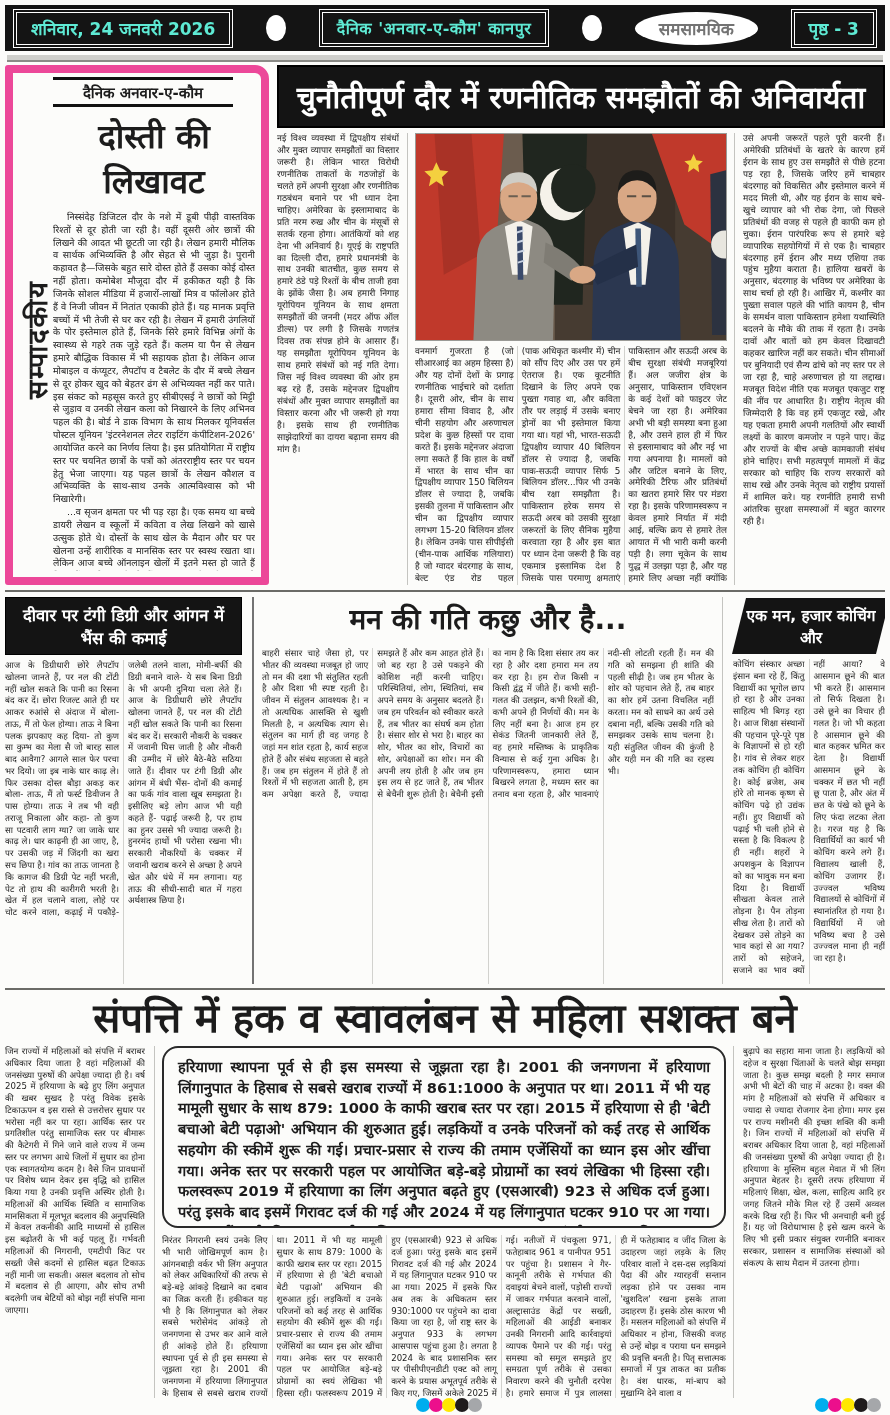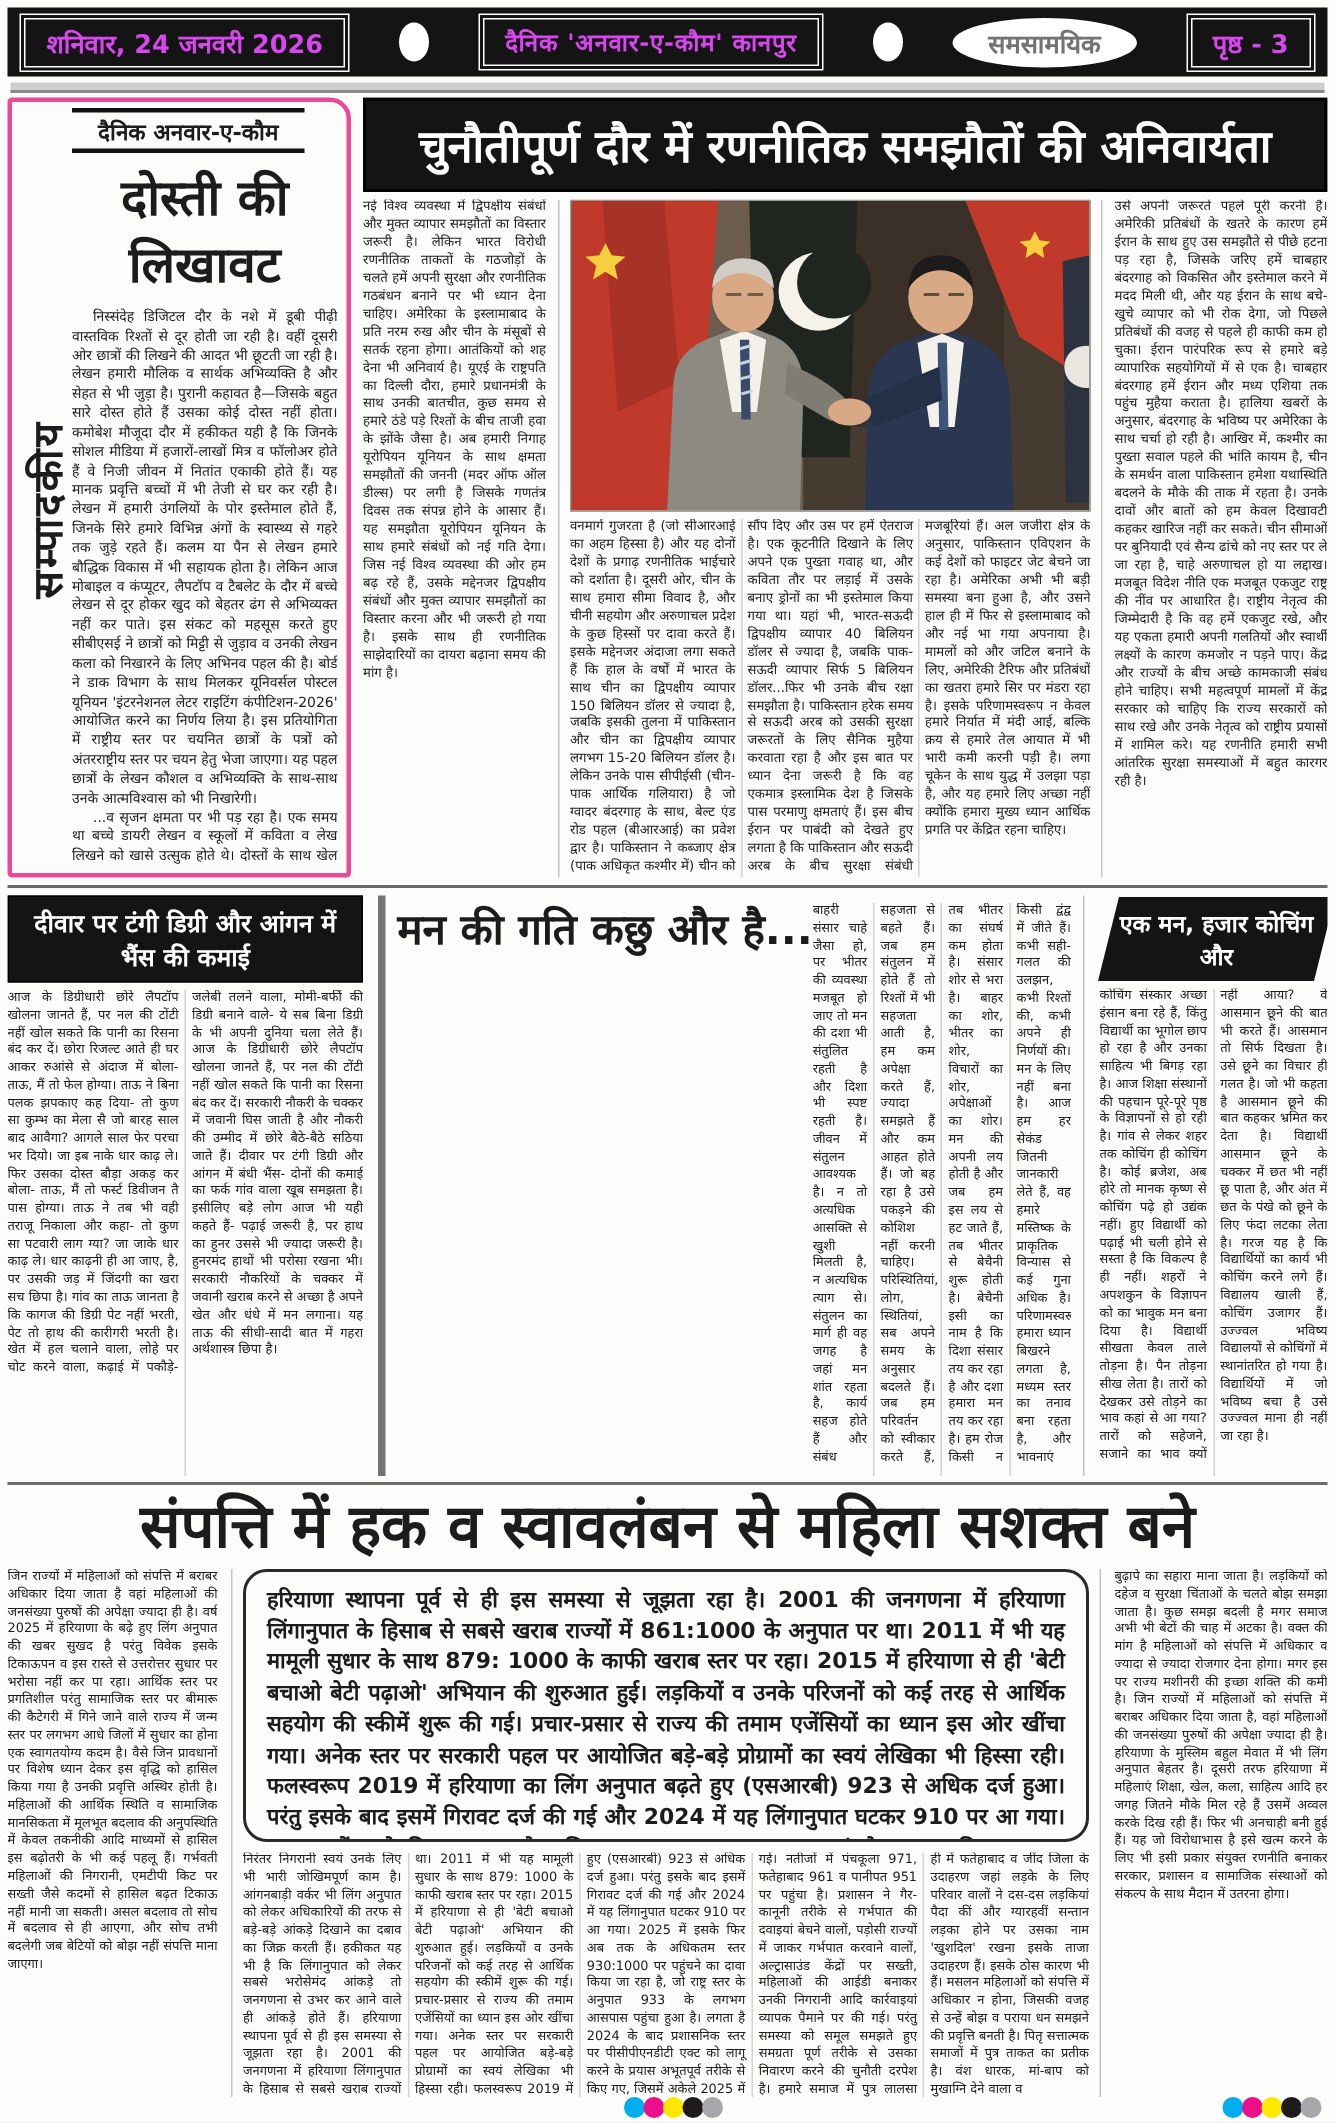--- a/index.html
+++ b/index.html
@@ -2,30 +2,30 @@
 <html><head>
 <meta charset="utf-8">
 <style>
   * { margin:0; padding:0; box-sizing:border-box; }
   html,body { background:#e8e8e4; }
   body { font-family:"DejaVu Sans","Liberation Sans",sans-serif; color:#1c1c1c; }
   .page { width:890px; height:1415px; background:#fcfcfa; position:relative; overflow:hidden; padding:0 5px; margin:0 auto; }
 
   
   .masthead { margin-top:5px; height:46px; background:#141414; display:flex; align-items:center; padding:0 8px; justify-content:space-between; }
-  .mh-box { border:4px double #fff; color:#d946ef; font-weight:bold; padding:4px 14px; font-size:17px; white-space:nowrap; background:#141414; }
+  .mh-box { border:4px double #fff; color:#5eead4; font-weight:bold; padding:4px 14px; font-size:17px; white-space:nowrap; background:#141414; }
   .mh-title { font-size:16px; letter-spacing:.5px; }
   .mh-dot { width:20px; height:26px; background:#fff; border-radius:50%; flex:0 0 auto; }
   .mh-oval { background:#fff; color:#737373; font-weight:bold; font-size:17px; padding:5px 24px; border-radius:50%; white-space:nowrap; }
   .rule-band { height:7px; background:#cfcfcb; margin:4px 2px 2px; border-bottom:2px solid #8a8a86; }
 
   
   .top-section { display:flex; gap:8px; height:520px; margin-top:3px; }
 
-  .editorial { width:229px; flex:0 0 auto; border:3px solid #ec4899; border-radius:3px 14px 3px 3px; padding:4px 6px 6px; display:flex; flex-direction:column; overflow:hidden; }
+  .editorial { width:264px; flex:0 0 auto; border:8px solid #ec4899; border-radius:3px 14px 3px 3px; padding:4px 6px 6px; display:flex; flex-direction:column; overflow:hidden; }
   .ed-kicker { text-align:center; font-weight:bold; font-size:15px; border-top:3px solid #111; border-bottom:3px solid #111; padding:2px 0; margin:0 22px 2px 34px; }
   .ed-main { display:flex; flex:1; overflow:hidden; }
   .ed-vertical { writing-mode:vertical-rl; transform:rotate(180deg); font-size:27px; font-weight:bold; text-align:center; width:34px; flex:0 0 auto; letter-spacing:2px; }
   .ed-content { flex:1; overflow:hidden; }
   .ed-headline { font-size:33px; font-weight:bold; text-align:center; padding:4px 0 8px; }
   .ed-body p { font-size:9.3px; line-height:1.38; text-align:justify; text-indent:14px; }
 
   .lead { flex:1; display:flex; flex-direction:column; overflow:hidden; }
   .lead-banner { background:#141414; color:#fff; font-size:30px; font-weight:bold; text-align:center; padding:9px 4px; border:2px solid #000; }
   .lead-body { display:grid; grid-template-columns:122px 1fr 142px; gap:8px; flex:1; margin-top:5px; overflow:hidden; }
@@ -35,21 +35,21 @@
   .photo-frame svg { display:block; width:100%; height:100%; }
   .lead-mid-text { flex:1; margin-top:5px; column-count:3; column-gap:8px; column-rule:1px solid #d2d2ce; font-size:8.8px; line-height:1.36; text-align:justify; overflow:hidden; }
 
   
   .mid-band { display:flex; gap:10px; border-top:2px solid #6b6b67; border-bottom:2px solid #6b6b67; margin-top:5px; padding:5px 0 4px; height:400px; overflow:hidden; }
   .mid-degree { width:237px; flex:0 0 auto; display:flex; flex-direction:column; }
   .mid-degree-hl { background:#141414; color:#fff; font-weight:bold; font-size:16.5px; text-align:center; padding:5px 4px; border:1px solid #000; }
   .mid-body { flex:1; margin-top:5px; column-gap:9px; column-rule:1px solid #d2d2ce; font-size:8.6px; line-height:1.37; text-align:justify; overflow:hidden; }
   .cols-2 { column-count:2; }
   .cols-4 { column-count:4; }
-  .mid-mind { flex:1; display:flex; flex-direction:row; border-left:5px solid #737373; border-right:1px solid #c4c4c0; padding:0 8px; }
+  .mid-mind { flex:1; display:flex; flex-direction:column; border-left:2px solid #737373; border-right:1px solid #c4c4c0; padding:0 8px; }
   .mid-mind-hl { font-size:28px; font-weight:bold; text-align:center; padding:2px 0 6px; }
   .mid-coaching { width:152px; flex:0 0 auto; display:flex; flex-direction:column; }
   .mid-coaching-hl { background:#141414; color:#fff; font-weight:bold; font-size:15.5px; text-align:center; padding:6px 6px; transform:skewX(-14deg); margin:1px 2px 0 6px; }
   .mid-coaching-hl > span { display:inline-block; transform:skewX(14deg); }
 
   
   .bottom-section { margin-top:4px; height:420px; display:flex; flex-direction:column; overflow:hidden; }
   .women-hl { font-size:40px; font-weight:bold; text-align:center; line-height:1.1; padding:2px 0 6px; }
   .women-grid { display:grid; grid-template-columns:140px 1fr 142px; gap:9px; flex:1; overflow:hidden; }
   .women-side { font-size:8.6px; line-height:1.37; text-align:justify; overflow:hidden; }

